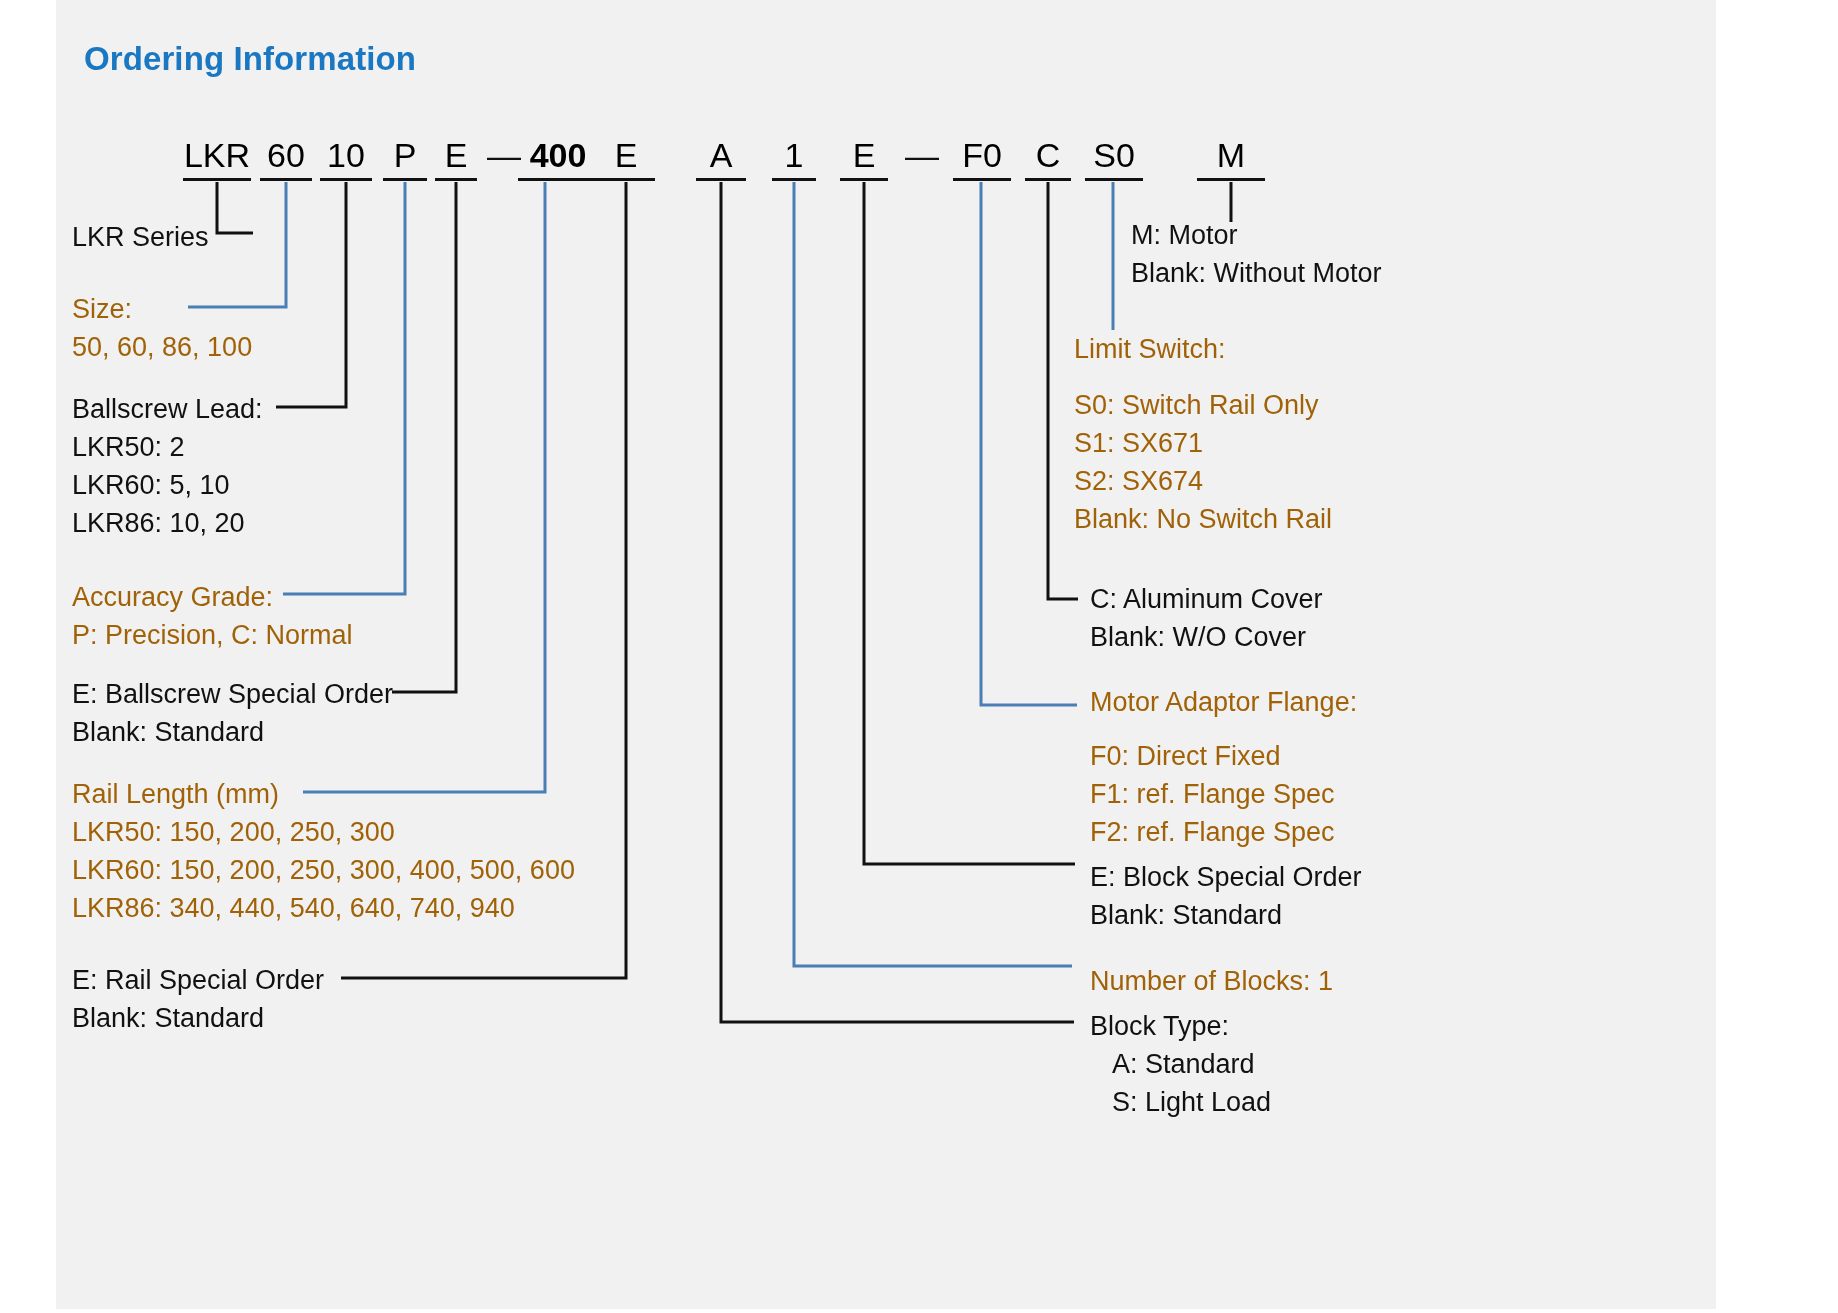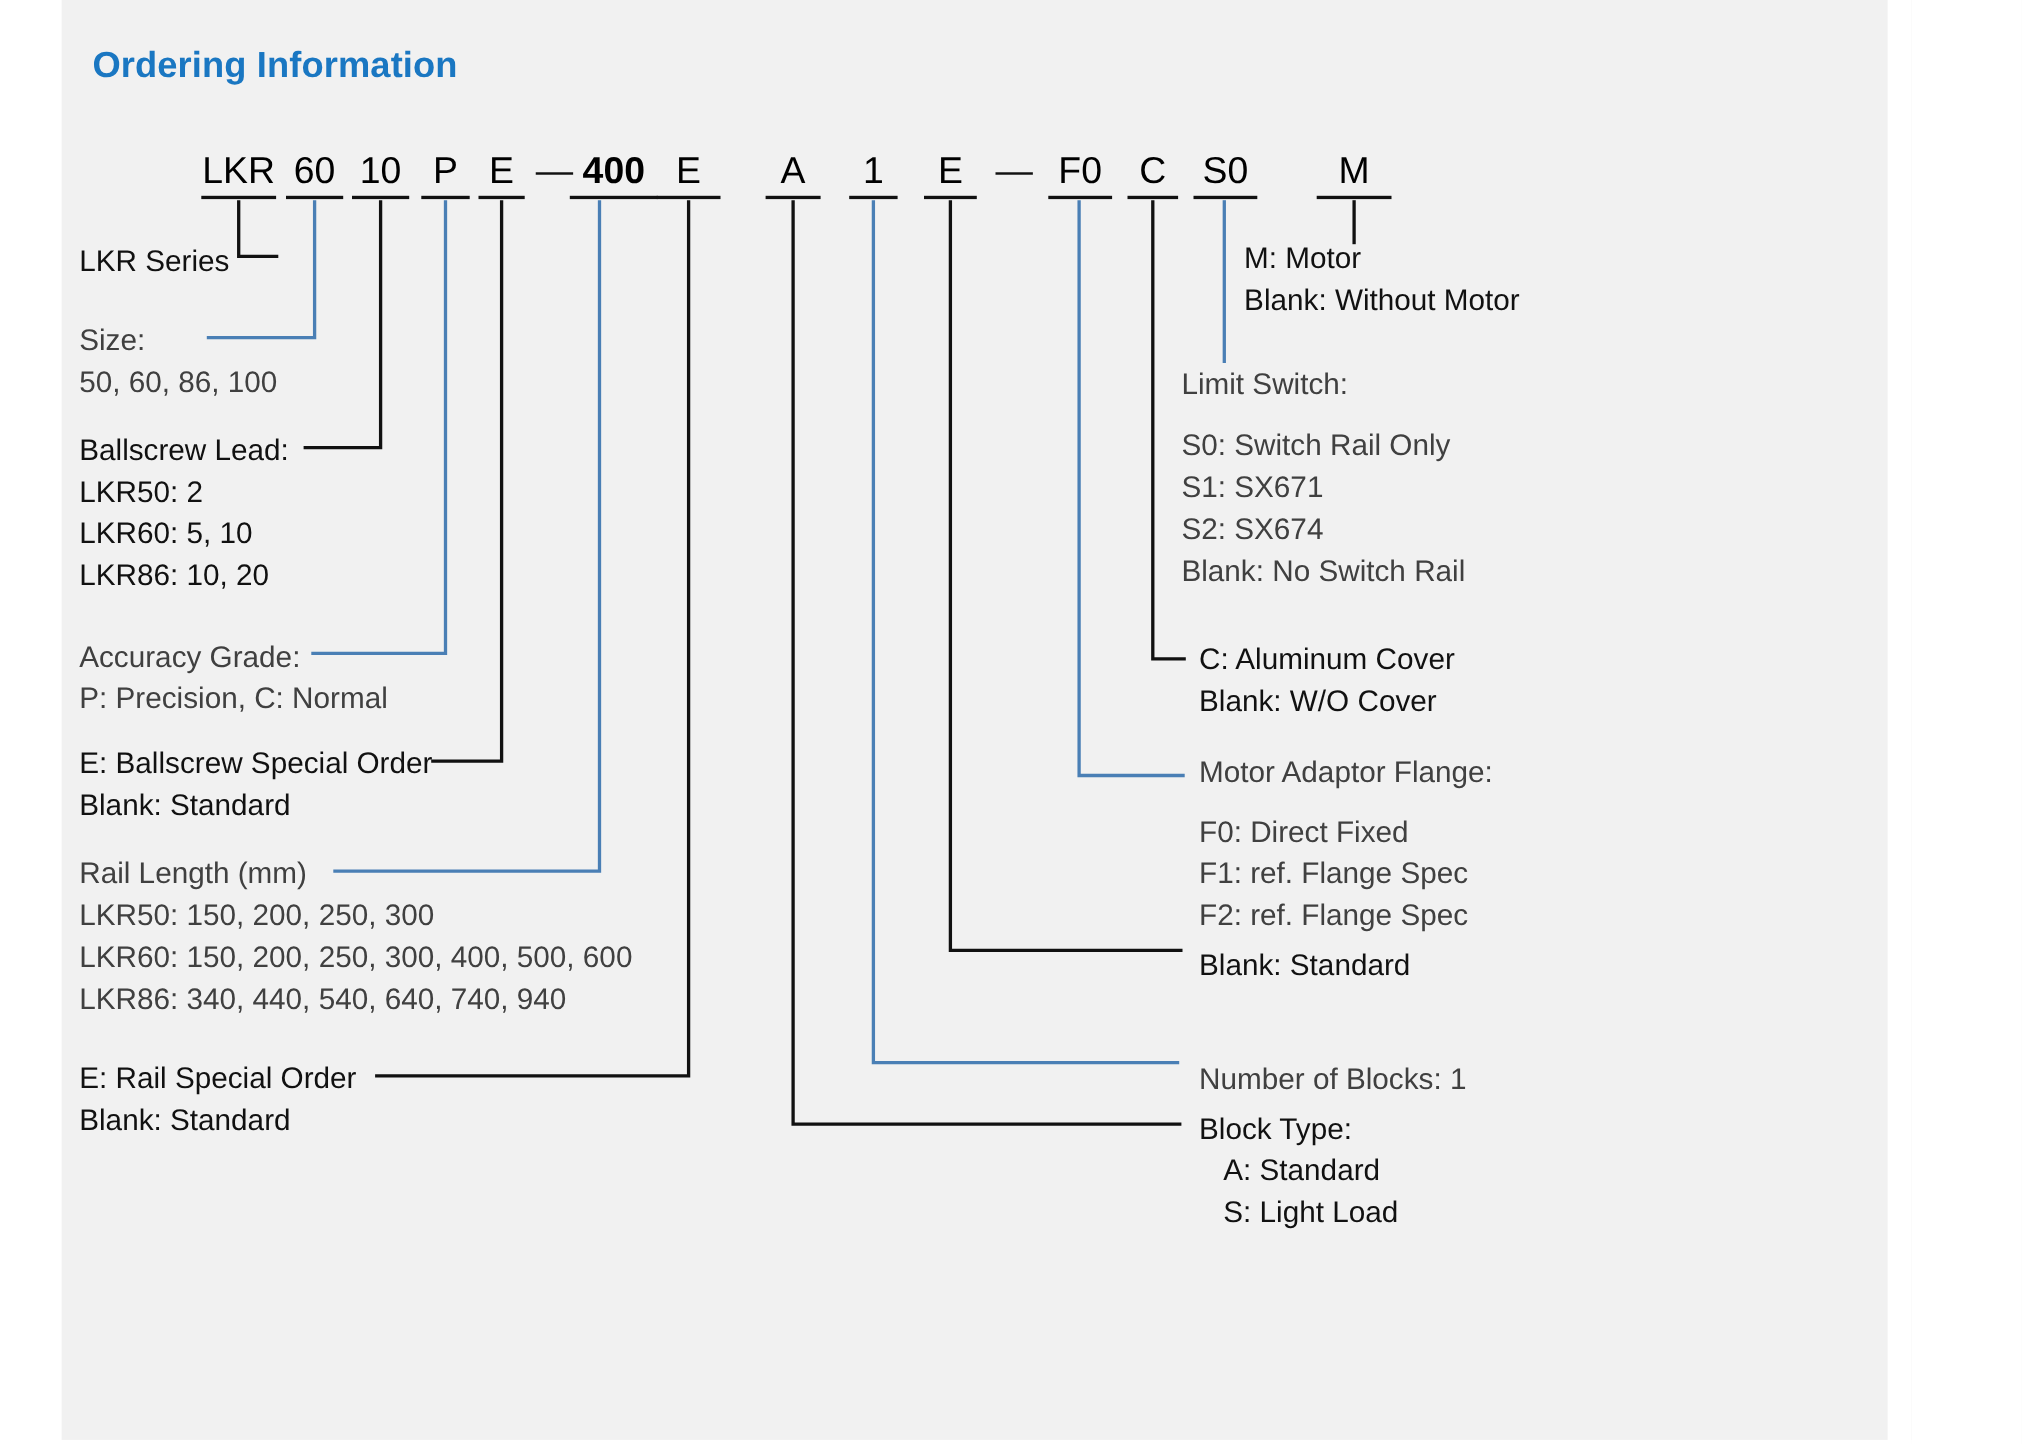--- a/index.html
+++ b/index.html
@@ -51,21 +51,21 @@
   }
 
   
   .lbl{
     position:absolute;
     font-size:27px;
     line-height:38px;
     white-space:nowrap;
     color:#111111;
   }
-  .lbl.blue{color:#404040;}
+  .lbl.blue{color:#a16207;}
 
   svg#wires{
     position:absolute;left:0;top:0;
     width:1838px;height:1313px;
     pointer-events:none;
   }
   svg#wires path{fill:none;stroke-width:3;}
   .w-black{stroke:#111111;}
   .w-blue{stroke:#4a7fb5;}
 </style>
@@ -244,20 +244,21 @@
 
   <div class="lbl blue" style="left:1090px;top:683px;">
     <div>Motor Adaptor Flange:</div>
     <div style="height:16px;"></div>
     <div>F0: Direct Fixed</div>
     <div>F1: ref. Flange Spec</div>
     <div>F2: ref. Flange Spec</div>
   </div>
 
   <div class="lbl" style="left:1090px;top:858px;">
+    <div>E: Block Special Order</div>
     <div>Blank: Standard</div>
   </div>
 
   <div class="lbl blue" style="left:1090px;top:962px;">
     <div>Number of Blocks: 1</div>
   </div>
 
   <div class="lbl" style="left:1090px;top:1007px;">
     <div>Block Type:</div>
     <div style="padding-left:22px;">A: Standard</div>

